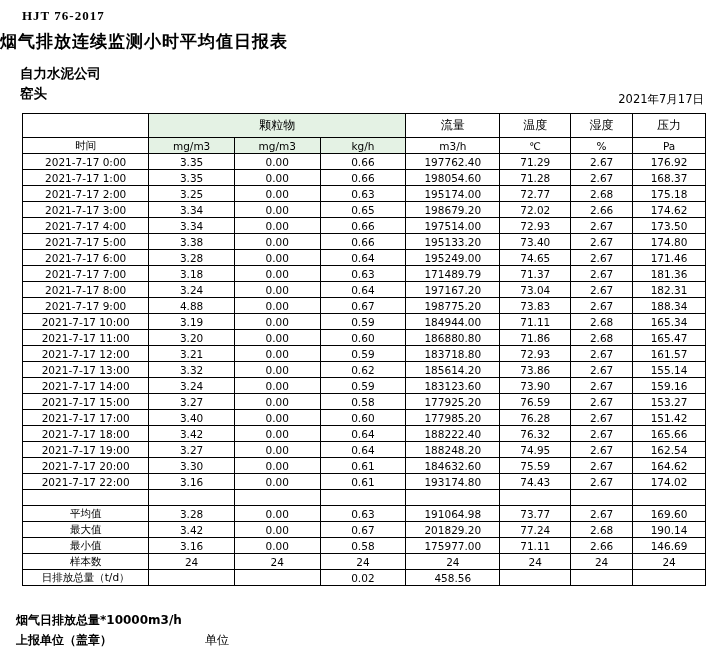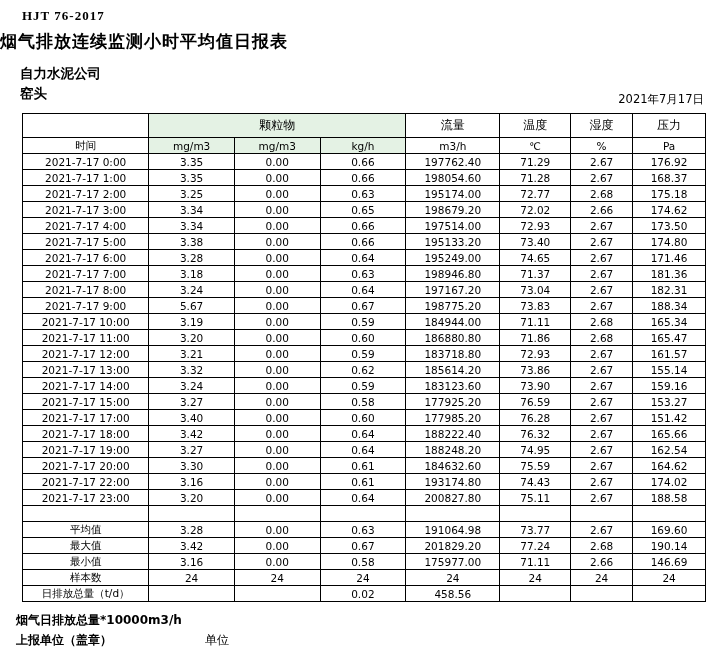--- a/index.html
+++ b/index.html
@@ -189,38 +189,38 @@
         <td class="num">195249.00</td>
         <td class="num">74.65</td>
         <td class="num">2.67</td>
         <td class="num">171.46</td>
       </tr>
       <tr>
         <td class="time-cell">2021-7-17 7:00</td>
         <td class="num">3.18</td>
         <td class="num">0.00</td>
         <td class="num">0.63</td>
-        <td class="num">198946.80</td>
+        <td class="num">171489.79</td>
         <td class="num">71.37</td>
         <td class="num">2.67</td>
         <td class="num">181.36</td>
       </tr>
       <tr>
         <td class="time-cell">2021-7-17 8:00</td>
         <td class="num">3.24</td>
         <td class="num">0.00</td>
         <td class="num">0.64</td>
         <td class="num">197167.20</td>
         <td class="num">73.04</td>
         <td class="num">2.67</td>
         <td class="num">182.31</td>
       </tr>
       <tr>
         <td class="time-cell">2021-7-17 9:00</td>
-        <td class="num">5.67</td>
+        <td class="num">4.88</td>
         <td class="num">0.00</td>
         <td class="num">0.67</td>
         <td class="num">198775.20</td>
         <td class="num">73.83</td>
         <td class="num">2.67</td>
         <td class="num">188.34</td>
       </tr>
       <tr>
         <td class="time-cell">2021-7-17 10:00</td>
         <td class="num">3.19</td>
@@ -323,30 +323,20 @@
       </tr>
       <tr>
         <td class="time-cell">2021-7-17 22:00</td>
         <td class="num">3.16</td>
         <td class="num">0.00</td>
         <td class="num">0.61</td>
         <td class="num">193174.80</td>
         <td class="num">74.43</td>
         <td class="num">2.67</td>
         <td class="num">174.02</td>
-      </tr>
-      <tr>
-        <td class="time-cell">2021-7-17 23:00</td>
-        <td class="num">3.20</td>
-        <td class="num">0.00</td>
-        <td class="num">0.64</td>
-        <td class="num">200827.80</td>
-        <td class="num">75.11</td>
-        <td class="num">2.67</td>
-        <td class="num">188.58</td>
       </tr>
       <tr class="blank-row">
         <td>&nbsp;</td>
         <td>&nbsp;</td>
         <td>&nbsp;</td>
         <td>&nbsp;</td>
         <td>&nbsp;</td>
         <td>&nbsp;</td>
         <td>&nbsp;</td>
         <td>&nbsp;</td>

